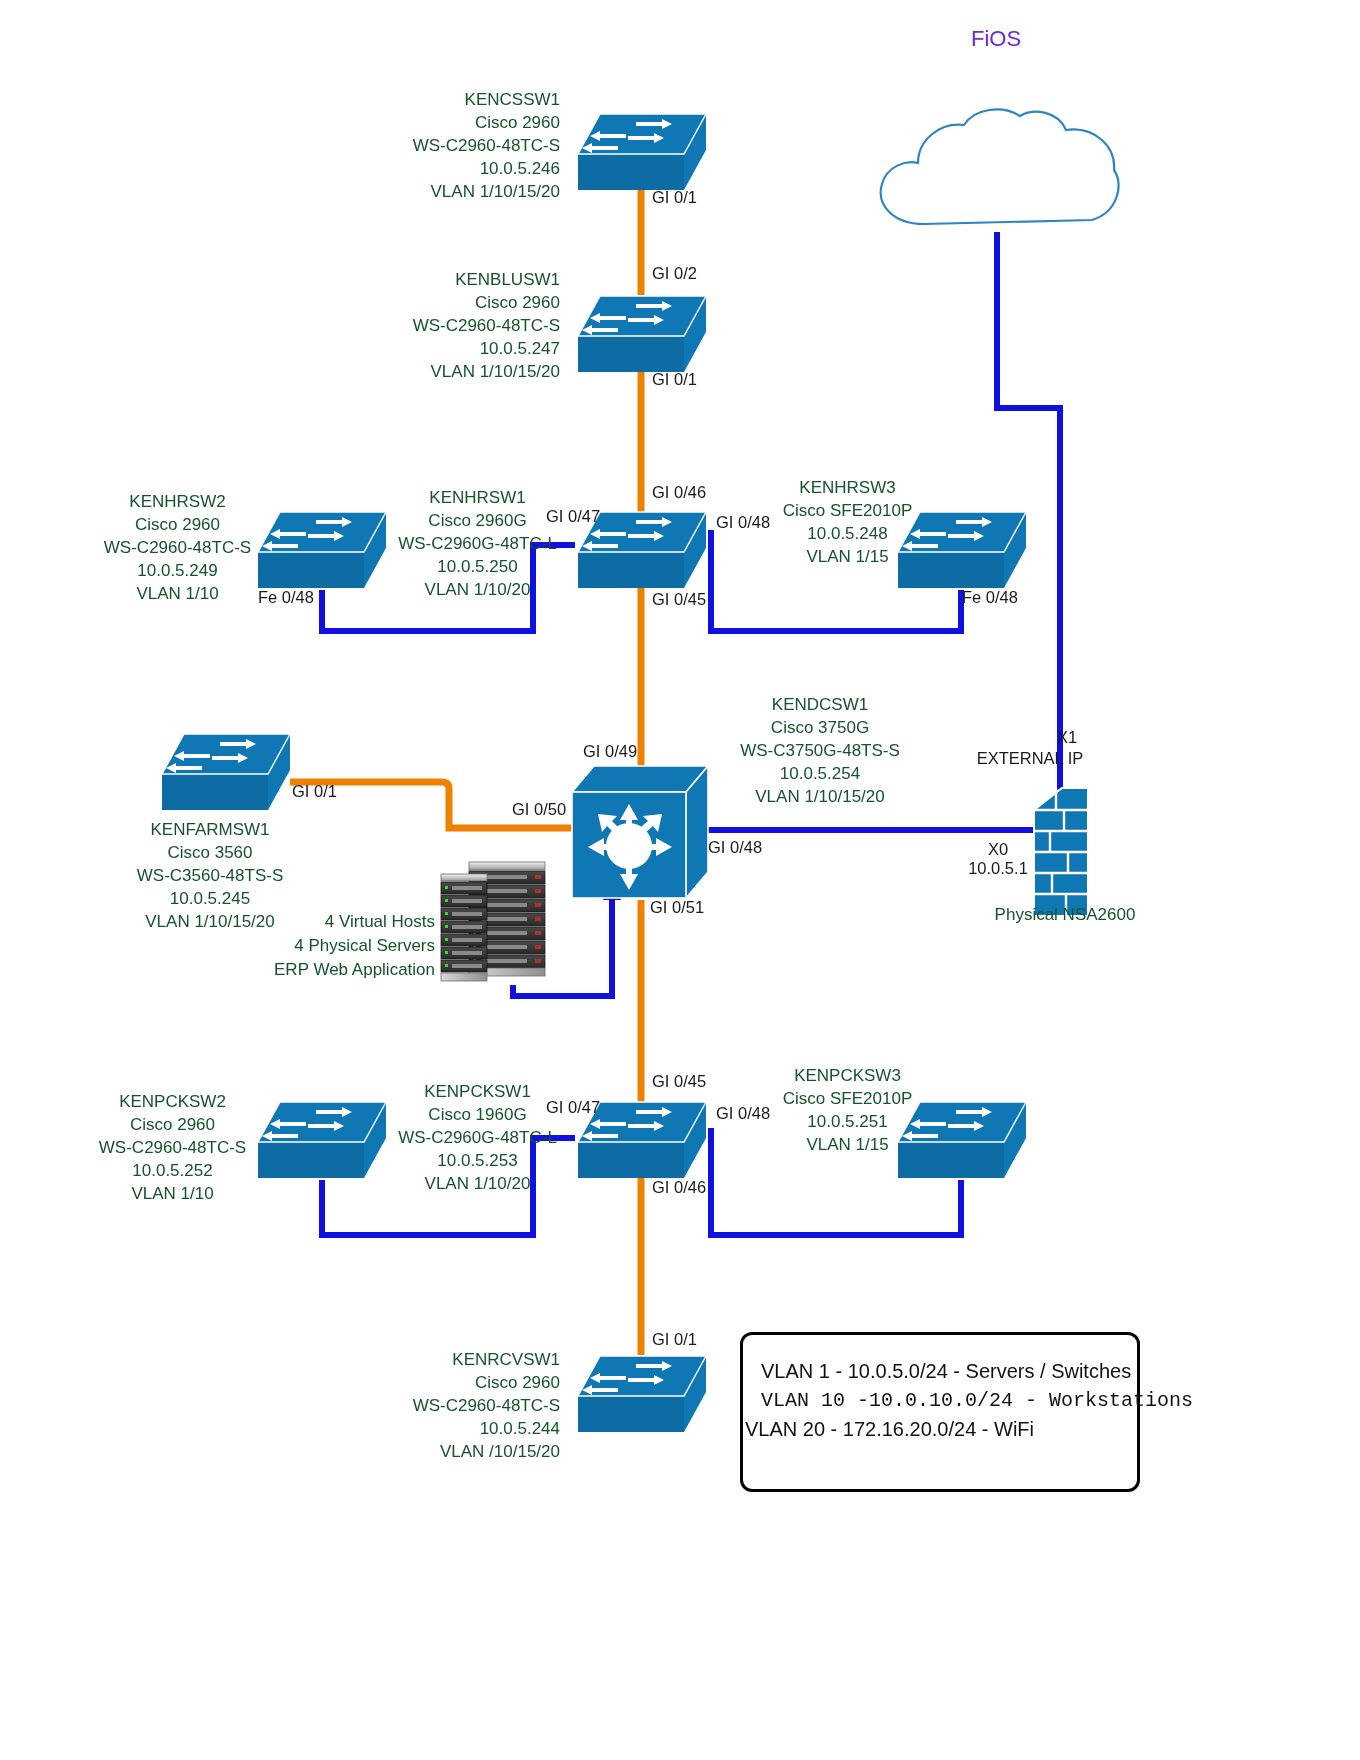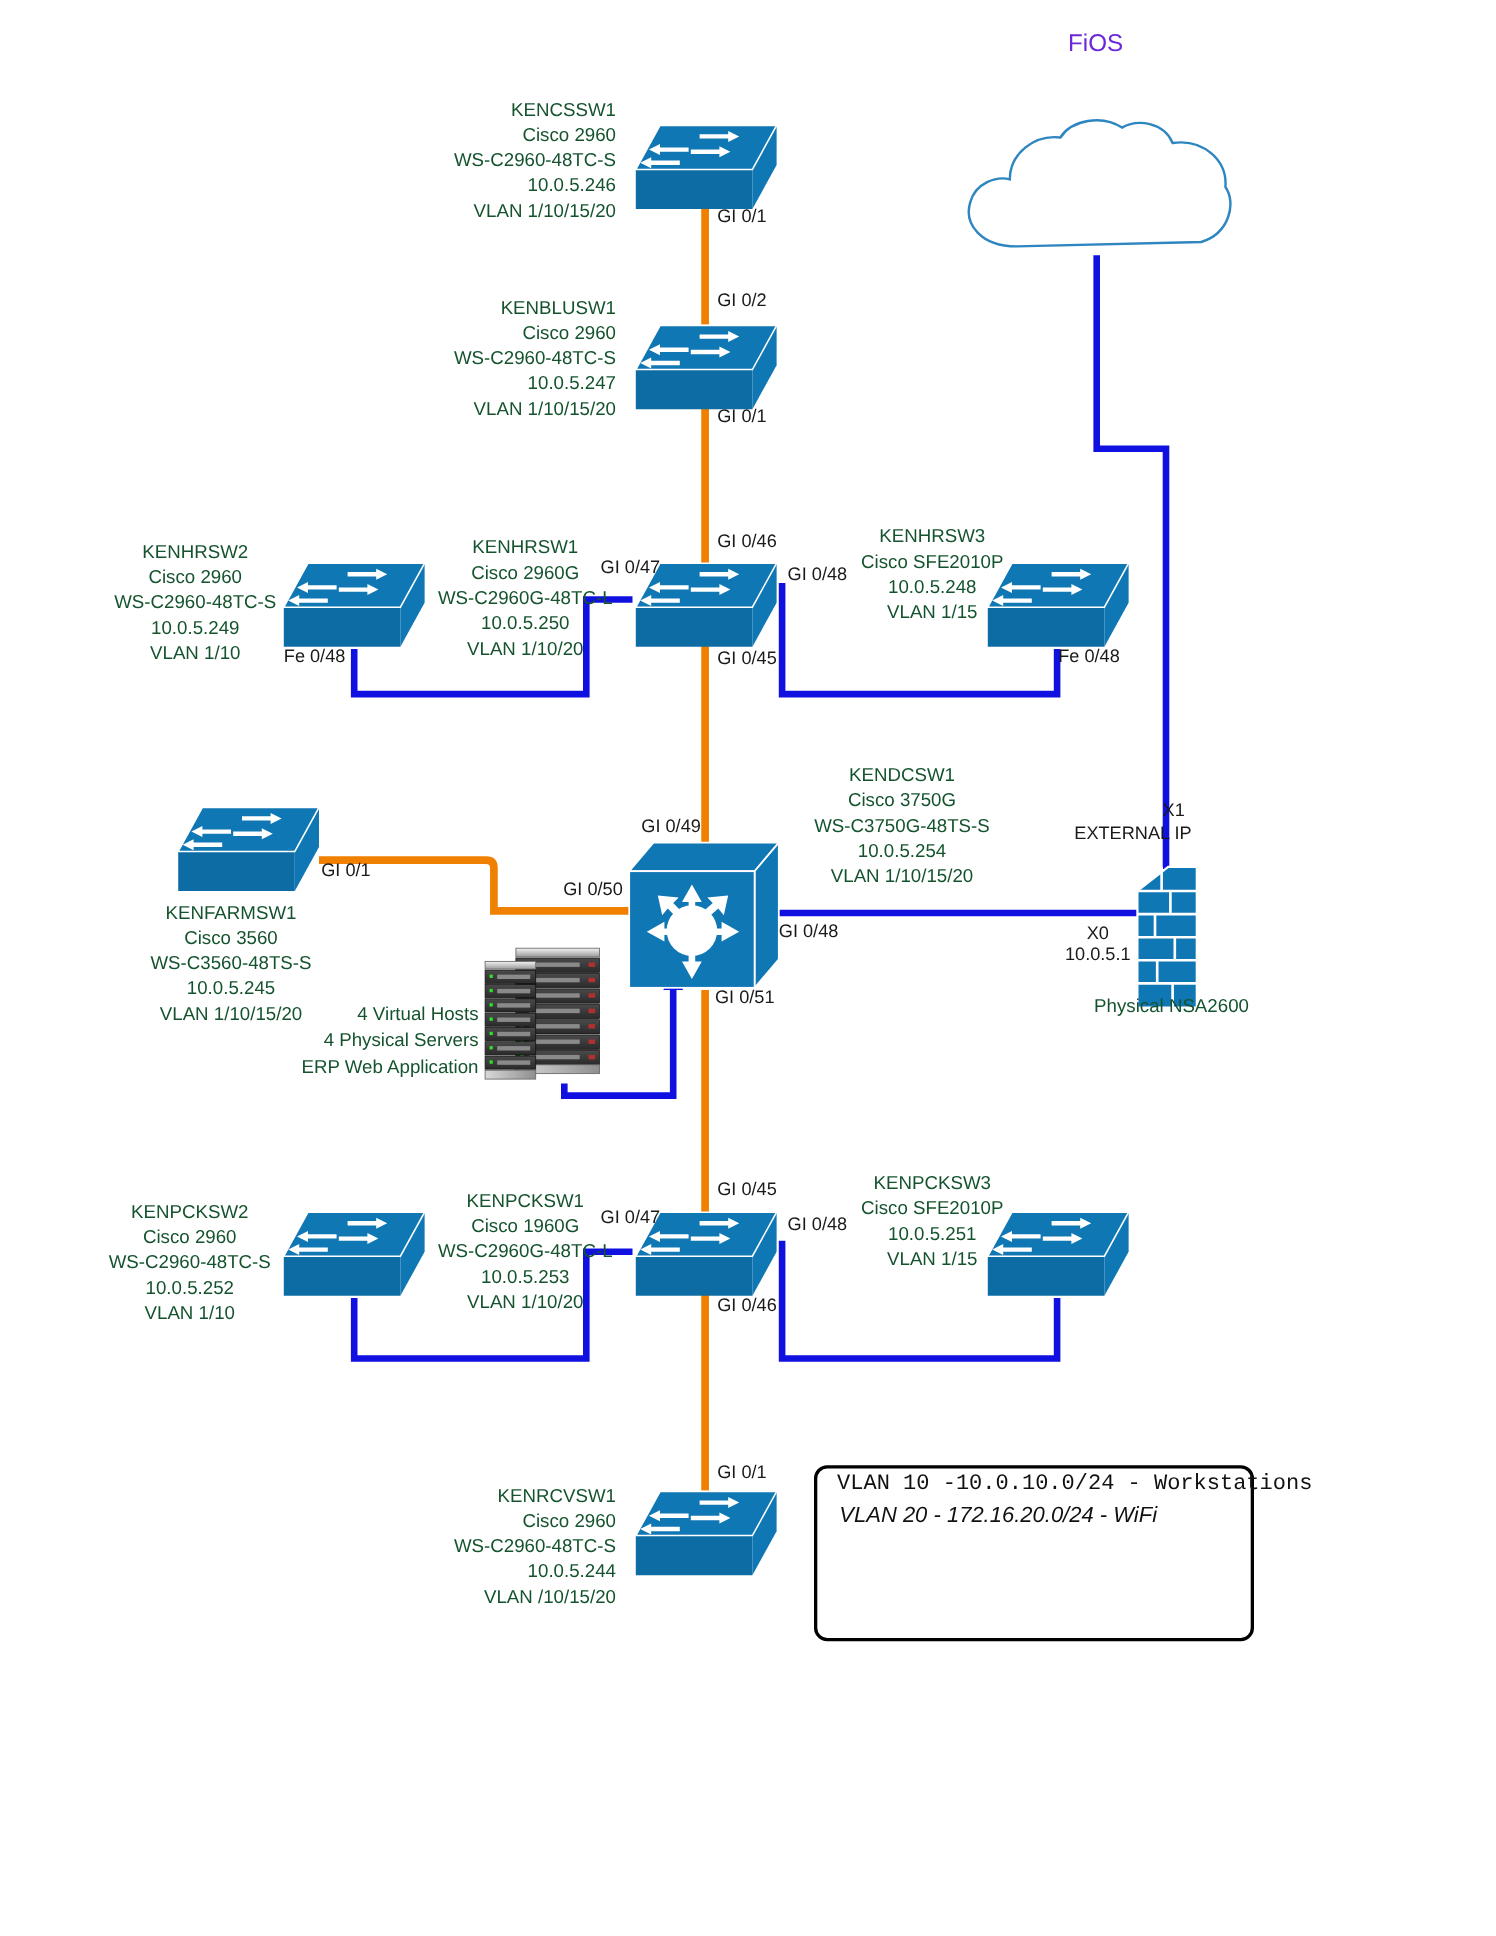--- a/index.html
+++ b/index.html
@@ -438,17 +438,18 @@
     </svg>
   </div>
   <div class="port" style="left:652px;top:1330px;">GI 0/1</div>
   <div class="lbl left" style="left:400px;top:1348px;width:160px;">KENRCVSW1
 Cisco 2960
 WS-C2960-48TC-S
 10.0.5.244
 VLAN /10/15/20</div>
 
   <div class="legendbox" style="left:740px;top:1332px;width:400px;height:160px;">
+    <div class="line" style="margin:22px 0 0 18px;">VLAN 1 - 10.0.5.0/24 - Servers / Switches</div>
     <div class="line" style="margin:0 0 0 18px;font-family:Liberation Mono, monospace;">VLAN 10 -10.0.10.0/24 - Workstations</div>
-    <div class="line" style="margin:0 0 0 20px;font-style:italic;">VLAN 20 - 172.16.20.0/24 - WiFi</div>
+    <div class="line" style="margin:0 0 0 2px;">VLAN 20 - 172.16.20.0/24 - WiFi</div>
   </div>
 
 </div>
 
 </body></html>

